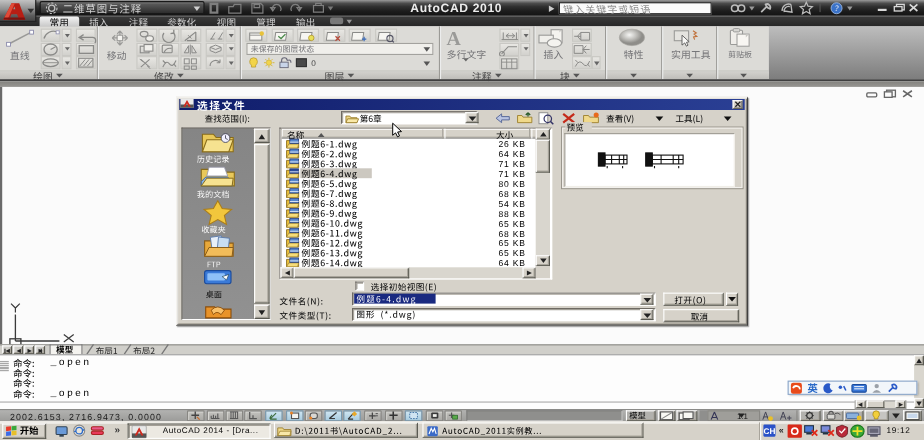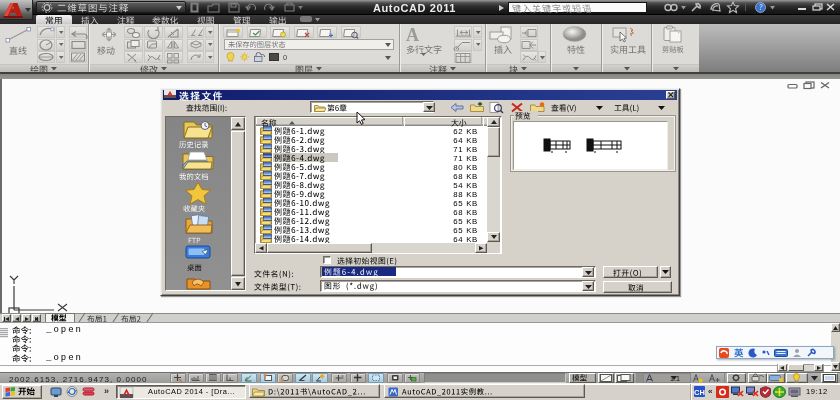--- a/index.html
+++ b/index.html
@@ -196,21 +196,21 @@
     </svg>
     <svg style="position:absolute;left:264px;top:2px;" width="12" height="11">
       <path d="M1 8 A4 4 0 1 1 8 8 M8 8 l2-3 h-4 Z" fill="none" stroke="#7e7e7e" stroke-width="1.1"></path>
     </svg>
     <svg style="position:absolute;left:284px;top:2px;" width="12" height="11">
       <path d="M1 3 h9 v6 H1 Z M3 1 h5 v2 H3 Z" fill="none" stroke="#7e7e7e" stroke-width="1.1"></path>
     </svg>
     <svg style="position:absolute;left:298px;top:6px;" width="5" height="3.5">
       <polygon points="0,0 5,0 2.5,3.5" fill="#777"></polygon>
     </svg>
-    <div style="left:373px;top:1.5px;font:bold 11px 'Liberation Sans',sans-serif;color:#ececec;white-space:nowrap;letter-spacing:0.6px">AutoCAD 2011</div>
+    <div style="left:373px;top:1.5px;font:bold 11px 'Liberation Sans',sans-serif;color:#ececec;white-space:nowrap;letter-spacing:0.6px">AutoCAD 2010</div>
     <svg style="position:absolute;left:499px;top:4.5px;" width="5" height="6">
       <polygon points="0,0 0,6 5,3.0" fill="#ccc"></polygon>
     </svg>
     <div style="left:508px;top:2px;width:139px;height:11px;background:#fafafa;border:1px solid #141414"></div>
     <svg style="position:absolute;left:513px;top:3.2px;width:82px;height:13px;overflow:visible">
       <g fill="#909090" transform="translate(0,9.0) scale(0.045000,-0.045000) skewX(-12)">
         <use href="#g952e" x="0"></use>
         <use href="#g5165" x="222"></use>
         <use href="#g5173" x="444"></use>
         <use href="#g952e" x="667"></use>
@@ -892,21 +892,21 @@
         <use href="#g9898" x="214"></use>
         <use href="#g36" x="428"></use>
         <use href="#g2d" x="553"></use>
         <use href="#g31" x="637"></use>
         <use href="#g2e" x="763"></use>
         <use href="#g64" x="833"></use>
         <use href="#g77" x="972"></use>
         <use href="#g67" x="1147"></use>
       </g>
     </svg>
-    <div style="left:448px;top:126.7px;font:normal 7.8px 'Liberation Sans',sans-serif;color:#000;white-space:nowrap;width:30px;text-align:right;letter-spacing:0.7px">62 KB</div>
+    <div style="left:448px;top:126.7px;font:normal 7.8px 'Liberation Sans',sans-serif;color:#000;white-space:nowrap;width:30px;text-align:right;letter-spacing:0.7px">26 KB</div>
     <svg style="position:absolute;left:260px;top:135.0px;" width="12" height="9">
       <path d="M0.5 8.5 V1.8 h4.5 l1 1.3 h5.5 V8.5 Z" fill="#ecc23e" stroke="#8a6d1a" stroke-width="0.8"></path>
       <path d="M0.5 8.5 L2.5 5 h9 l-1 3.5 Z" fill="#f6dc7a" stroke="#9a7d2a" stroke-width="0.6"></path>
       <rect x="3.5" y="0.5" width="8" height="4" fill="#5585cc" stroke="#223a7a" stroke-width="0.7"></rect>
       <path d="M3.5 3.2 h8" stroke="#d8e4f4" stroke-width="0.9"></path>
     </svg>
     <svg style="position:absolute;left:273.5px;top:135.1px;width:53px;height:11px;overflow:visible">
       <g fill="#000" transform="translate(0,8.0) scale(0.040000,-0.040000)">
         <use href="#g4f8b" x="0"></use>
         <use href="#g9898" x="214"></use>

